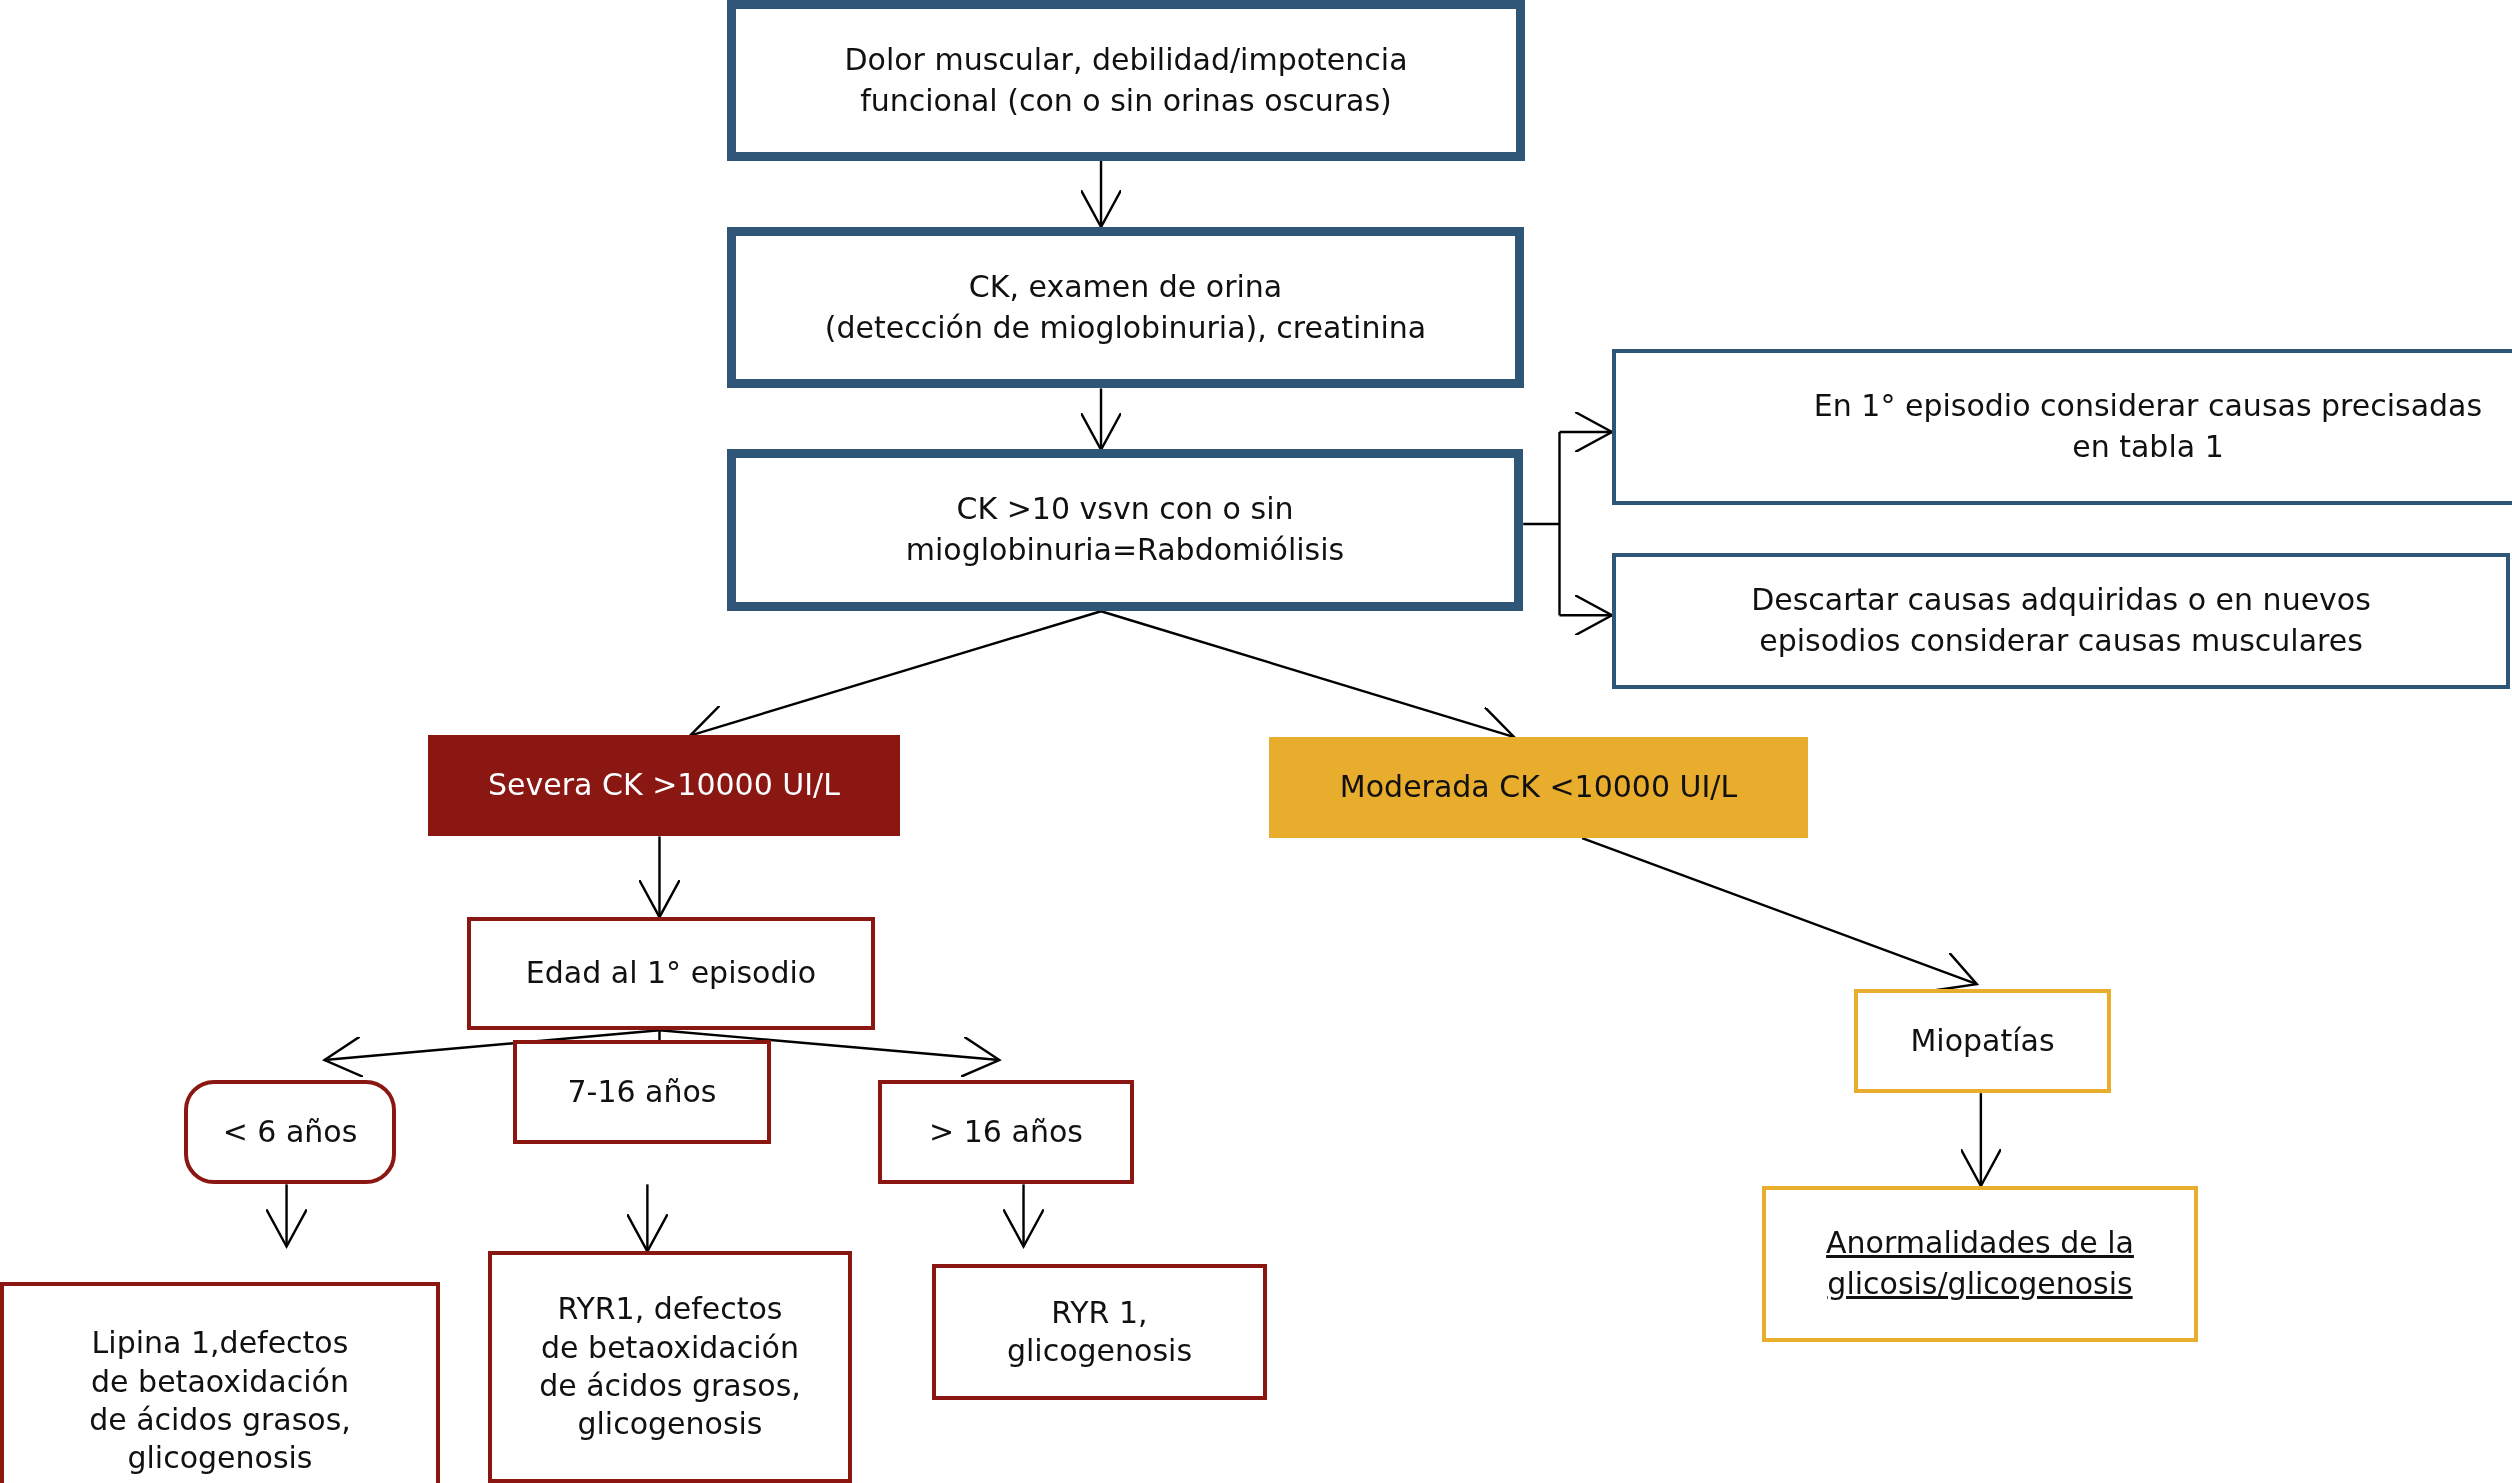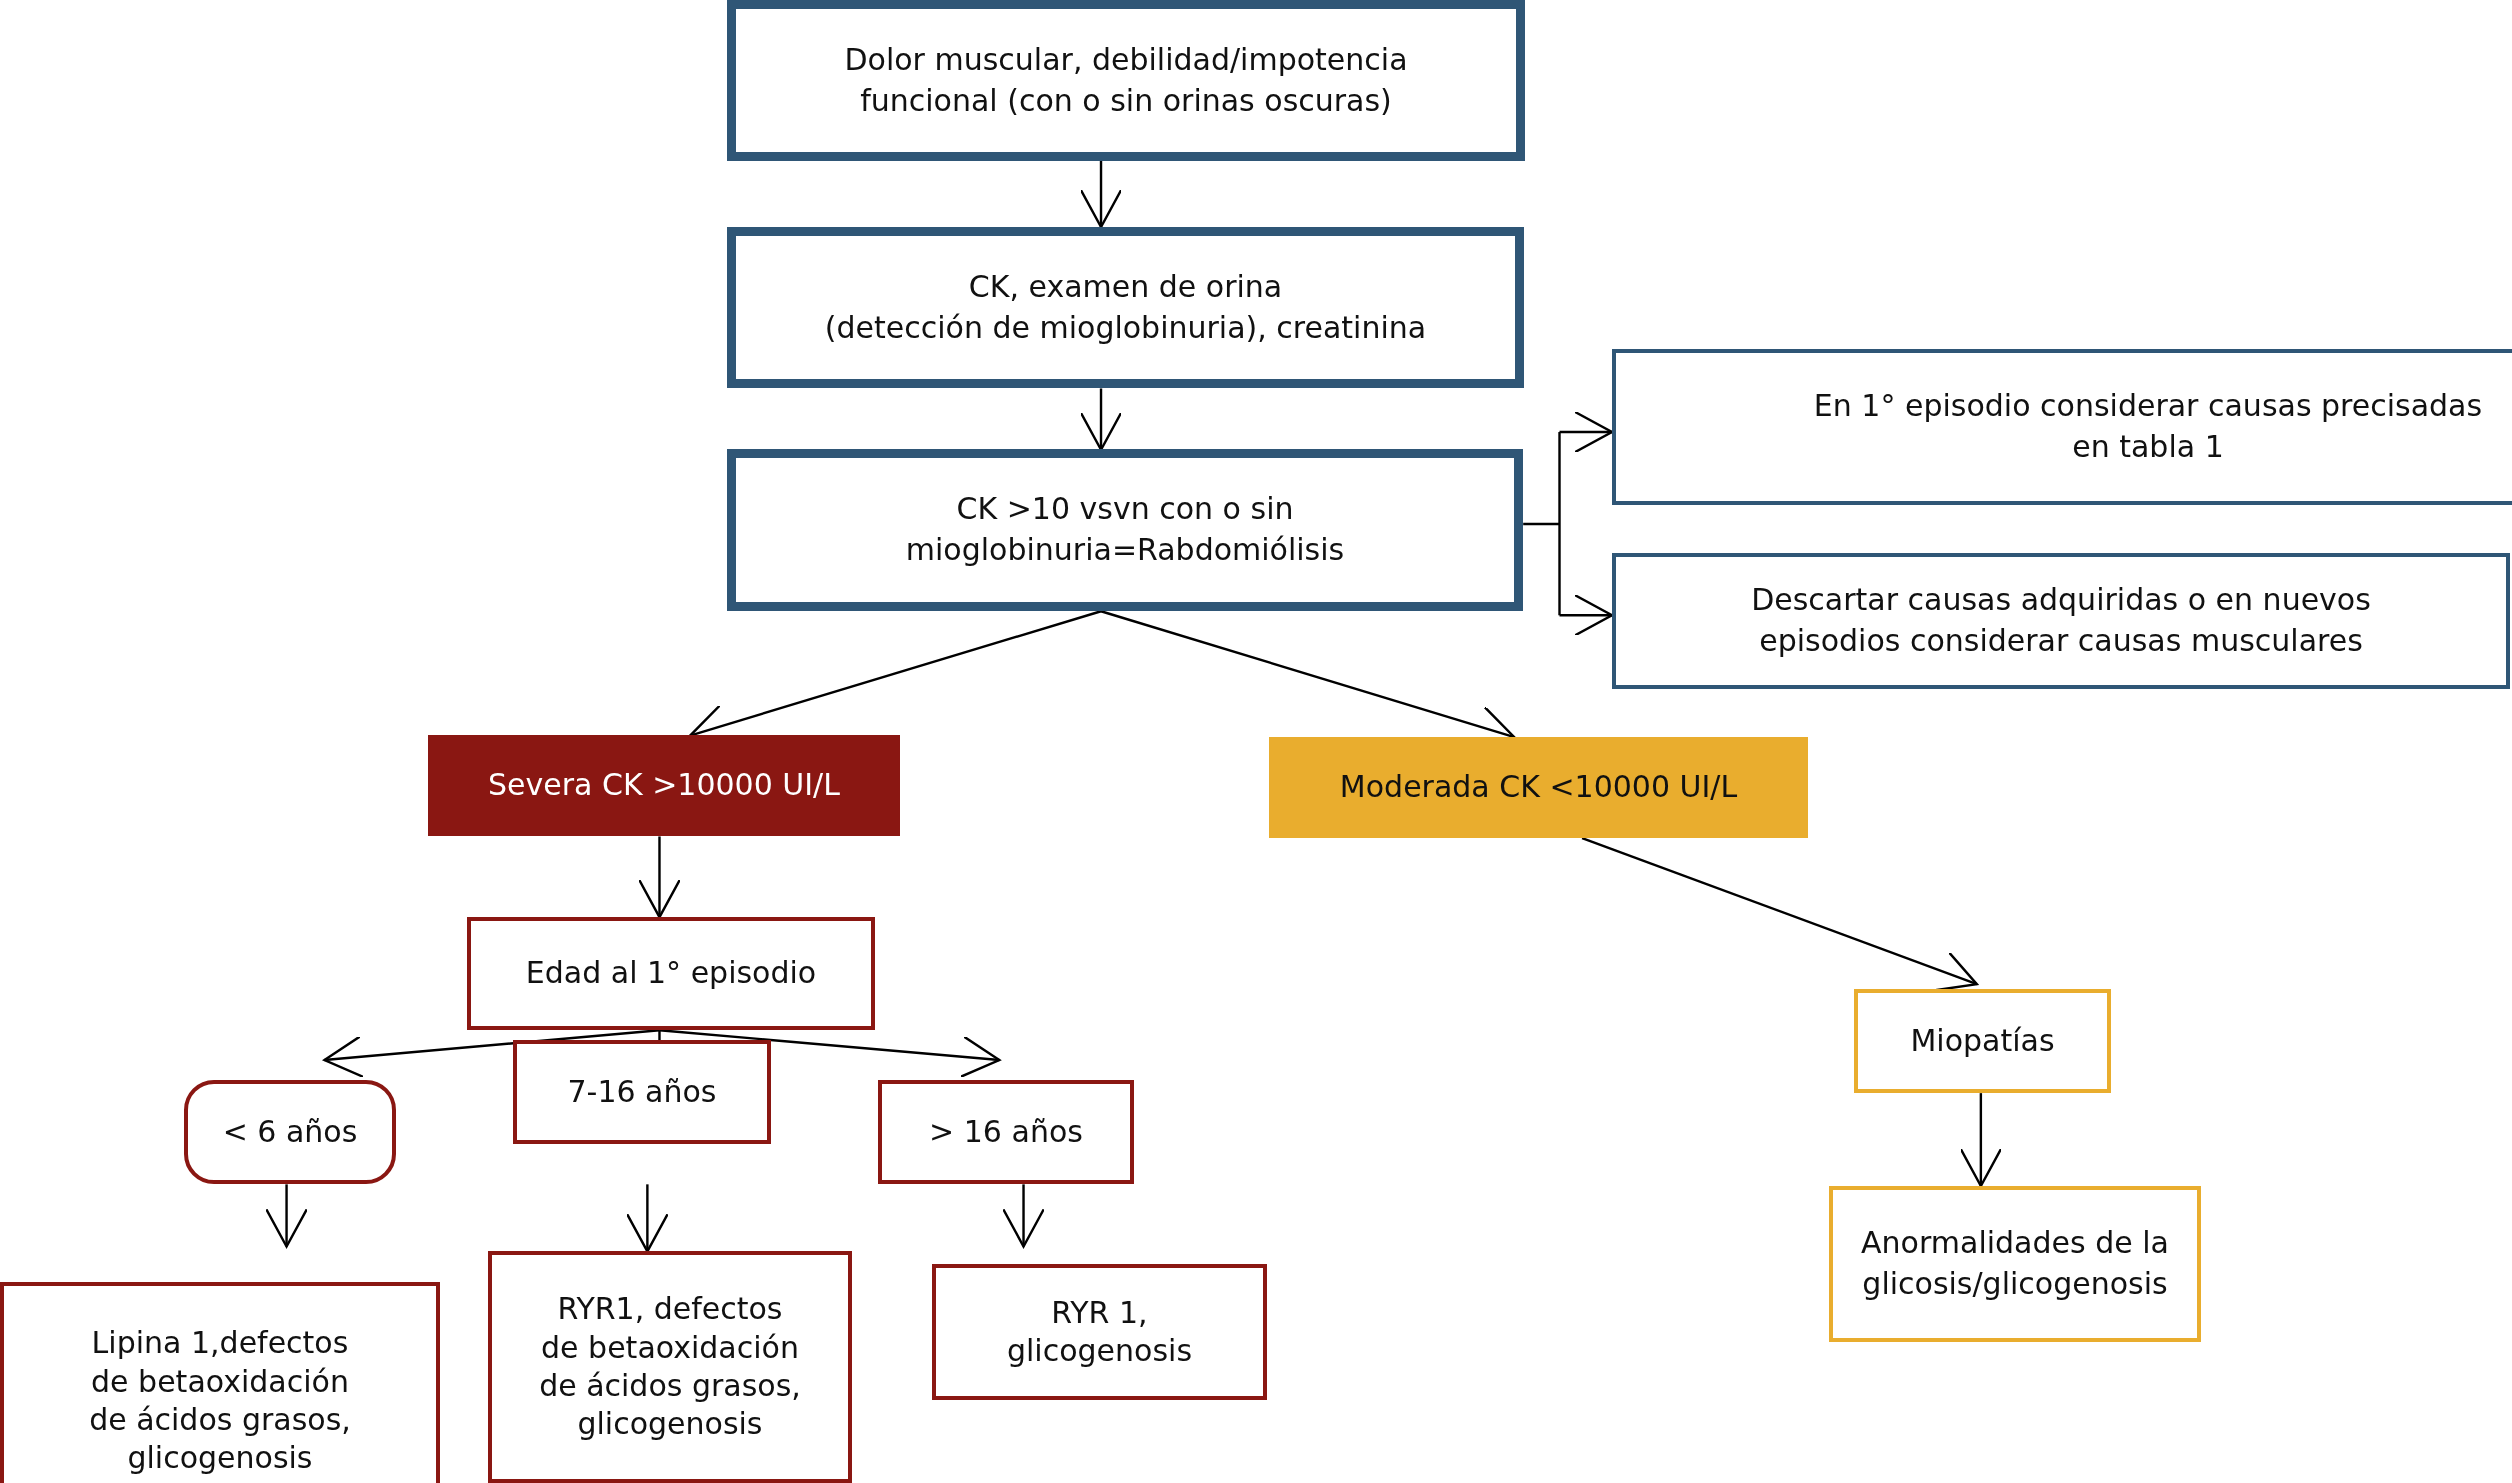--- a/index.html
+++ b/index.html
@@ -85,15 +85,15 @@
 <div class="node red-border" style="left:488px; top:1251px; width:364px; height:232px; line-height:1.28;">RYR1, defectos
 de betaoxidación
 de ácidos grasos,
 glicogenosis</div>
 
 <div class="node red-border" style="left:932px; top:1264px; width:335px; height:136px; line-height:1.28;">RYR 1,
 glicogenosis</div>
 
 <div class="node yellow-border" style="left:1854px; top:989px; width:257px; height:104px;">Miopatías</div>
 
-<div class="node yellow-border" style="left:1829px; top:1186px; width:372px; height:156px;">Anormalidades de la
+<div class="node yellow-border" style="left:1762px; top:1186px; width:436px; height:156px;text-decoration:underline;">Anormalidades de la
 glicosis/glicogenosis</div>
 
 
 </body></html>

